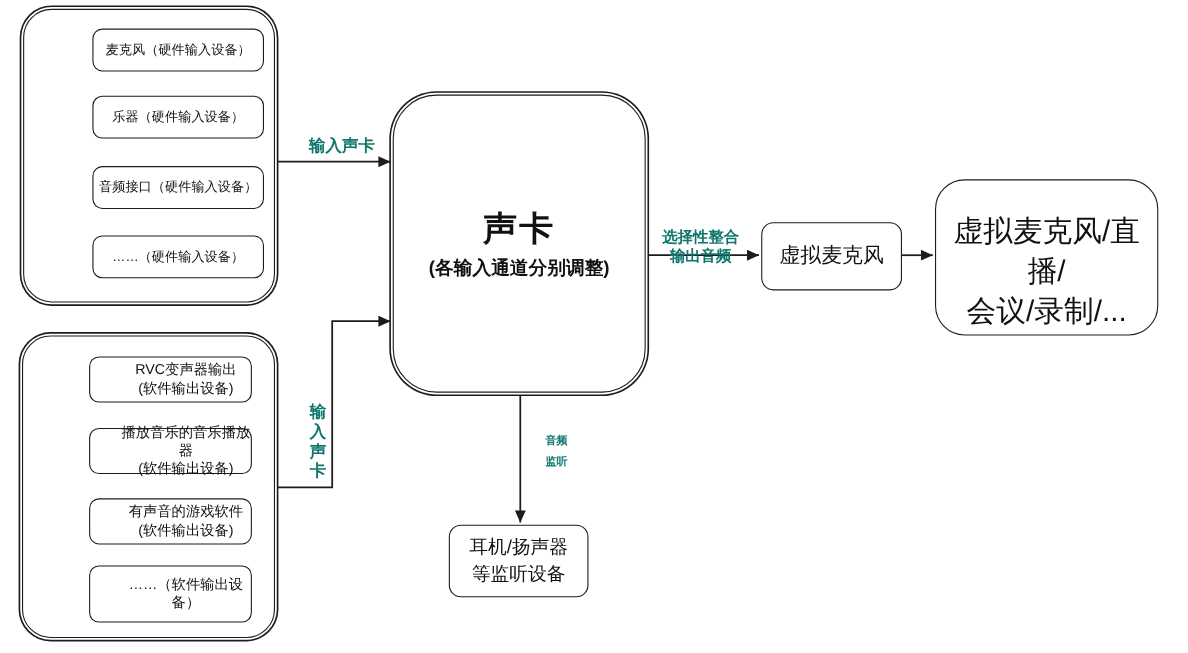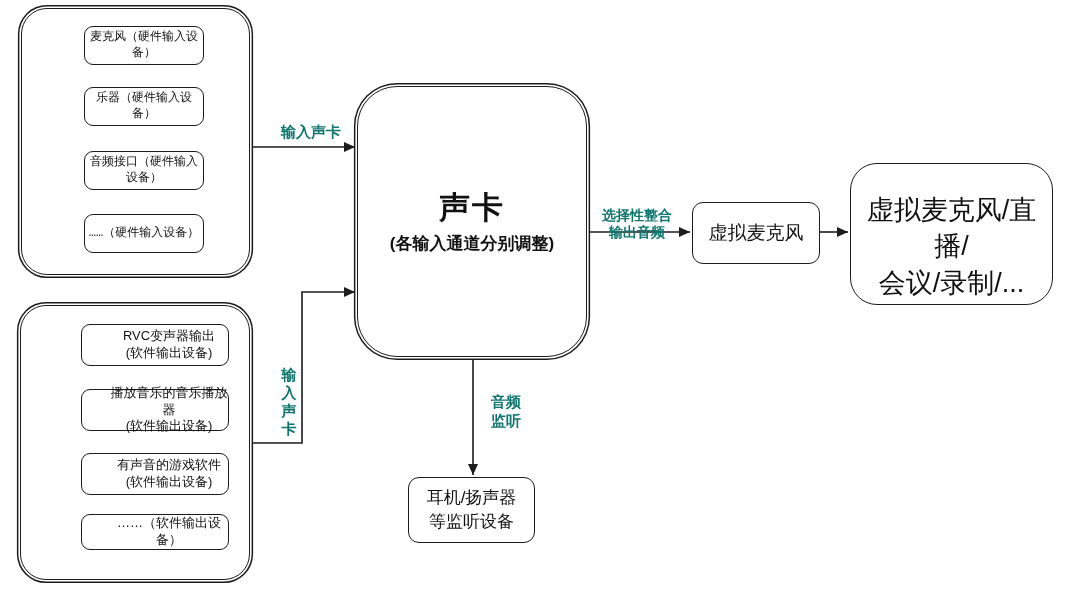--- a/index.html
+++ b/index.html
@@ -38,24 +38,23 @@
     background: #ffffff;
     display: flex;
     align-items: center;
     justify-content: center;
     text-align: center;
     white-space: pre-line;
     line-height: 1.3;
   }
   .hw-item {
     left: 62px;
-    width: 120px;
+    width: 156px;
     height: 39px;
     font-size: 12px;
-    font-family: Liberation Mono, monospace;
   }
   .sw-item {
     left: 60px;
     width: 148px;
     font-size: 13px;
     padding-left: 28px;
   }
   .soundcard {
     left: 357px; top: 86px;
     width: 230px; height: 271px;
@@ -97,21 +96,21 @@
   }
   .edge-label {
     font-weight: bold;
     white-space: pre-line;
     text-align: center;
     color: #0f766e;
   }
   .lbl-input-top   { left: 272px; top: 123px; width: 78px; font-size: 15px; }
   .lbl-input-vert  { left: 277px; top: 366px; width: 24px; font-size: 15px; line-height: 18px; }
   .lbl-merge       { left: 590px; top: 191px; width: 94px; font-size: 14px; line-height: 17px; margin-top: 16px; }
-  .lbl-monitor     { left: 486px; top: 392px; width: 40px; font-size: 15px; line-height: 19px; }
+  .lbl-monitor     { left: 486px; top: 392px; width: 40px; font-size: 10px; line-height: 19px; }
 </style>
 </head>
 <body>
 
 <div id="canvas">
 
   <svg id="connectors" viewBox="0 0 1080 594" xmlns="http://www.w3.org/2000/svg">
     <defs>
       <marker id="arrow" markerUnits="userSpaceOnUse" markerWidth="12" markerHeight="10" refX="11" refY="5" orient="auto">
         <path d="M0,0 L11,5 L0,10 z" fill="#1c1c1c"></path>
@@ -131,21 +130,21 @@
     <div class="node hw-item" style="top:205px;">……（硬件输入设备）</div>
   </div>
 
   <div class="grp" style="left:20px; top:305px; width:230px; height:275px;">
     <div class="node sw-item" style="top:18px;  height:42px;">RVC变声器输出
 (软件输出设备)</div>
     <div class="node sw-item" style="top:83px;  height:42px;">播放音乐的音乐播放器
 (软件输出设备)</div>
     <div class="node sw-item" style="top:147px; height:42px;">有声音的游戏软件
 (软件输出设备)</div>
-    <div class="node sw-item" style="top:208px; height:36px;">……（软件输出设备）</div>
+    <div class="node sw-item" style="top:208px; height:52px;">……（软件输出设备）</div>
   </div>
 
   <div class="node soundcard">
     <div class="title">声卡</div>
     <div class="subtitle">(各输入通道分别调整)</div>
   </div>
 
   <div class="node virtual-mic">虚拟麦克风</div>
 
   <div class="node apps">虚拟麦克风/直播/

